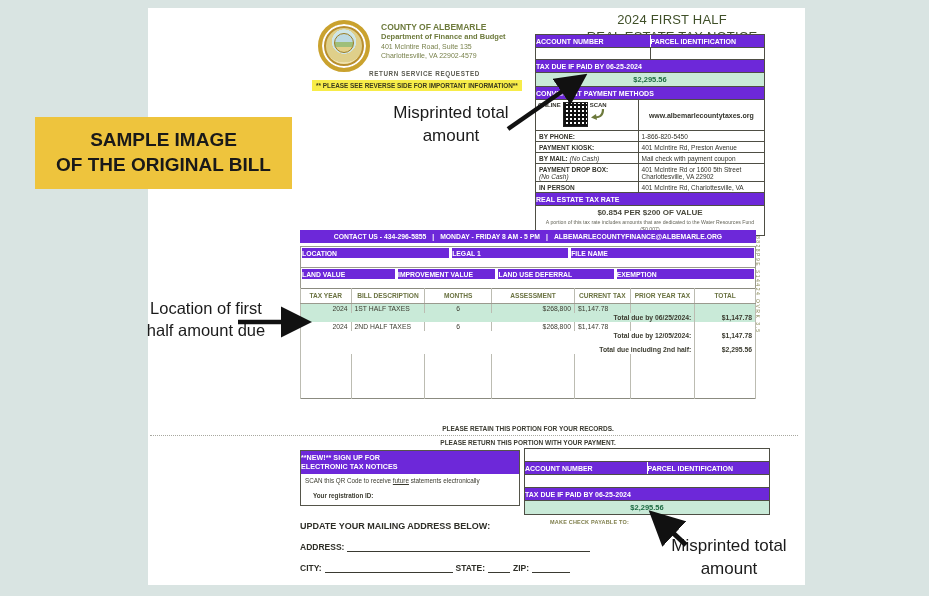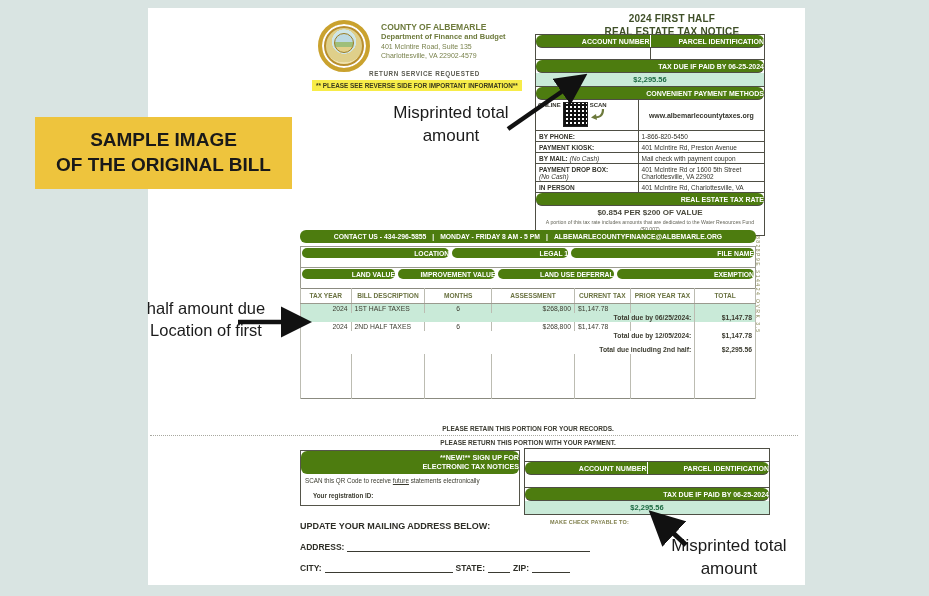--- a/index.html
+++ b/index.html
@@ -23,24 +23,24 @@
   .seal-inner{width:18px;height:18px;border-radius:50%;margin:9px auto;border:1px solid #9a7b22;
     background:linear-gradient(#bcd9e2 0 45%, #9fbf7a 45% 70%, #e3d089 70% 100%);}
 
   .county-name{font-size:8.5px;font-weight:bold;color:#6d7a3c;line-height:1.2;}
   .county-dept{font-size:7.5px;font-weight:bold;color:#6d7a3c;line-height:1.25;}
   .county-addr{font-size:7px;color:#79824c;line-height:1.3;}
   .return-svc{font-size:6.3px;color:#5a5a50;letter-spacing:.6px;font-weight:bold;}
   .reverse-banner{background:#f7ec49;color:#3a3a1e;font-size:6.4px;font-weight:bold;
     padding:2px 4px;white-space:nowrap;}
 
-  .doc-title{font-size:10px;font-weight:bold;color:#3f4f28;text-align:center;line-height:1.3;letter-spacing:.2px;}
-
-  
-  .olive{background:#4d7c0f;color:#fff;font-weight:bold;text-align:right;border-radius:6px;}
+  .doc-title{font-size:13px;font-weight:normal;color:#3f4f28;text-align:center;line-height:1.3;letter-spacing:.2px;}
+
+  
+  .olive{background:#6d28d9;color:#fff;font-weight:bold;text-align:left;}
 
   
   .coupon-top{left:387px;top:26px;width:228px;border:1.5px solid #4e4e44;background:#fff;font-size:6.5px;color:#33332b;}
   .ct-row{display:flex;border-bottom:1px solid #4e4e44;}
   .ct-row:last-child{border-bottom:none;}
   .ct-h2{flex:1;font-size:7px;padding:2.5px 0;}
   .ct-h2 + .ct-h2{border-left:1px solid #fff;}
   .ct-blank2{height:11px;}
   .ct-blank2 .cell{flex:1;}
   .ct-blank2 .cell + .cell{border-left:1px solid #4e4e44;}
@@ -374,22 +374,22 @@
     <div>SAMPLE IMAGE</div>
     <div>OF THE ORIGINAL BILL</div>
   </div>
 
   <div class="abs annot annot-top">
     <div>Misprinted total</div>
     <div>amount</div>
   </div>
 
   <div class="abs annot annot-loc">
+    <div>Location of first</div>
     <div>half amount due</div>
-    <div>Location of first</div>
   </div>
 
   <div class="abs annot annot-bot">
     <div>Misprinted total</div>
     <div>amount</div>
   </div>
 
   <svg id="arrow-overlay">
     <defs>
       <marker id="ah" markerWidth="7" markerHeight="7" refX="5" refY="3.5" orient="auto">

